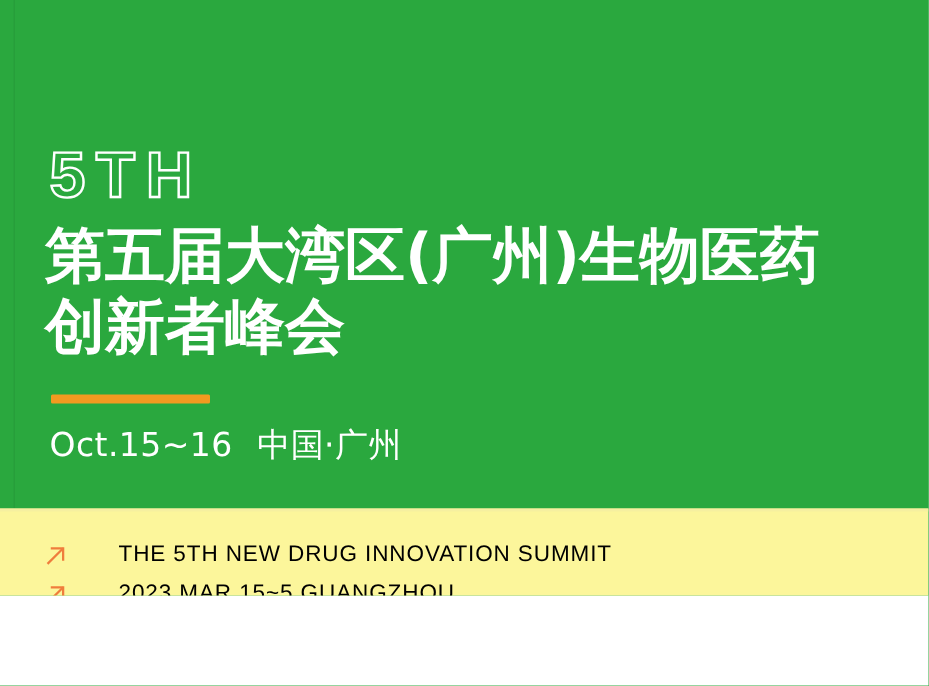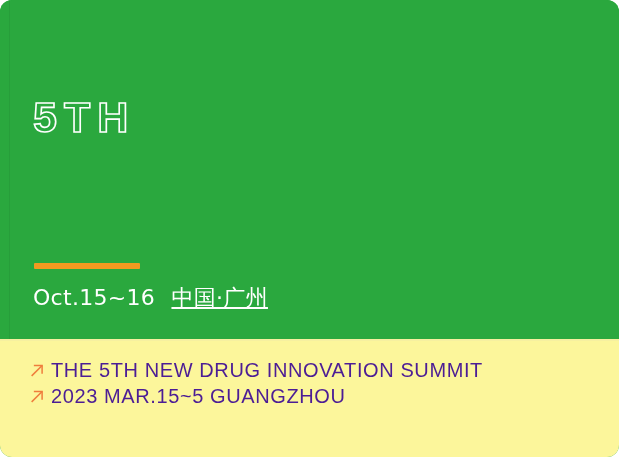--- a/index.html
+++ b/index.html
@@ -10,24 +10,23 @@
     width: 619px;
     height: 457px;
     overflow: hidden;
     font-family: "Liberation Sans", "DejaVu Sans", sans-serif;
     background: #ffffff;
   }
 
   .poster {
     position: relative;
     width: 619px;
-    height: 457px;
+    height: 397px;
     overflow: hidden;
     background: #2aa83e;
-    border-radius: 12px;
   }
 
   
   .green-panel {
     position: absolute;
     left: 0;
     top: 0;
     width: 619px;
     height: 339px;
     background: #2aa83e;
@@ -113,21 +112,20 @@
     color: #ffffff;
     font-size: 22px;
     line-height: 30px;
     font-weight: 400;
     letter-spacing: 0.3px;
     white-space: nowrap;
     font-family: "DejaVu Sans", "Liberation Sans", sans-serif;
   }
   .date-line .cn {
     margin-left: 9px;
-    text-decoration: underline;
   }
 
   
   .footer-rows {
     position: absolute;
     left: 30px;
     top: 357px;
   }
   .footer-row {
     display: flex;
@@ -136,38 +134,43 @@
     white-space: nowrap;
   }
   .arrow-icon {
     display: inline-block;
     width: 15px;
     height: 15px;
     margin-right: 6px;
     flex: 0 0 auto;
   }
   .footer-text {
-    color: #4c1d95;
-    font-size: 20px;
+    color: #000000;
+    font-size: 15px;
     line-height: 18px;
     letter-spacing: 0.6px;
     font-family: "Liberation Sans", "DejaVu Sans", sans-serif;
+    margin-left: 28px;
   }
 </style>
 </head>
 <body>
 
 <div class="poster">
 
   <div class="green-panel">
     <div class="left-seam"></div>
   </div>
 
   <div class="edition-mark">5TH</div>
 
+  <div class="title-block">
+    <div class="title-line">第五届大湾区(广州)生物医药</div>
+    <div class="title-line">创新者峰会</div>
+  </div>
 
   <div class="rule"></div>
 
   <div class="date-line">
     <span>Oct.15~16</span>
     <span class="cn">中国·广州</span>
   </div>
 
   <div class="yellow-panel">
     <div class="hairline"></div>

